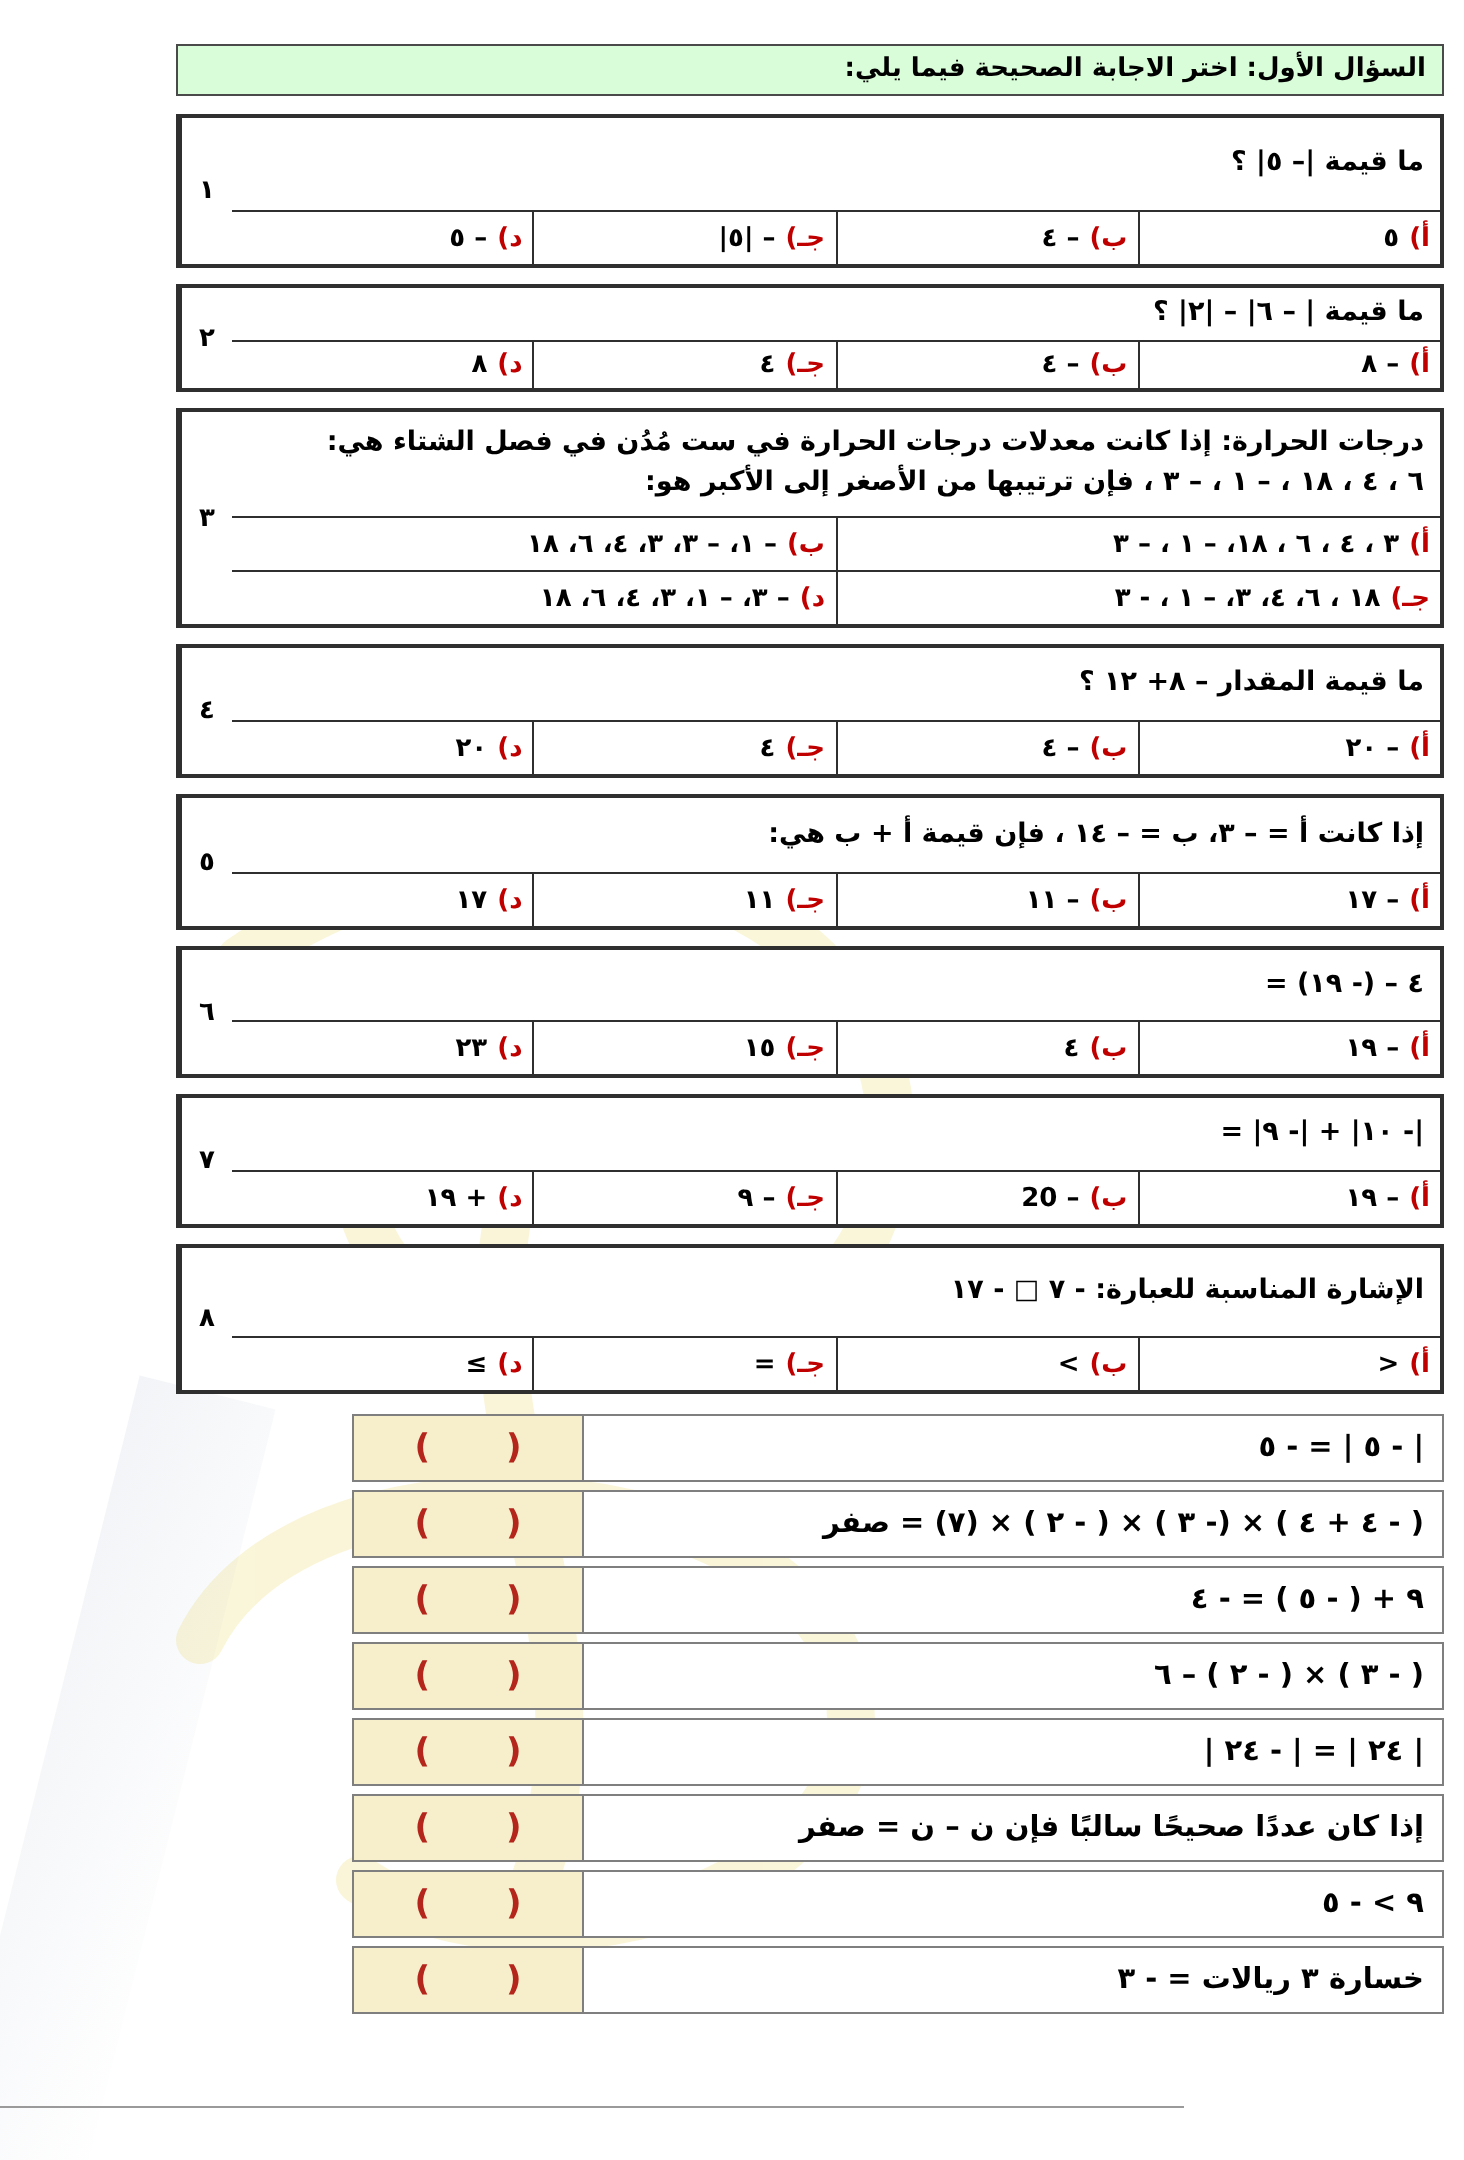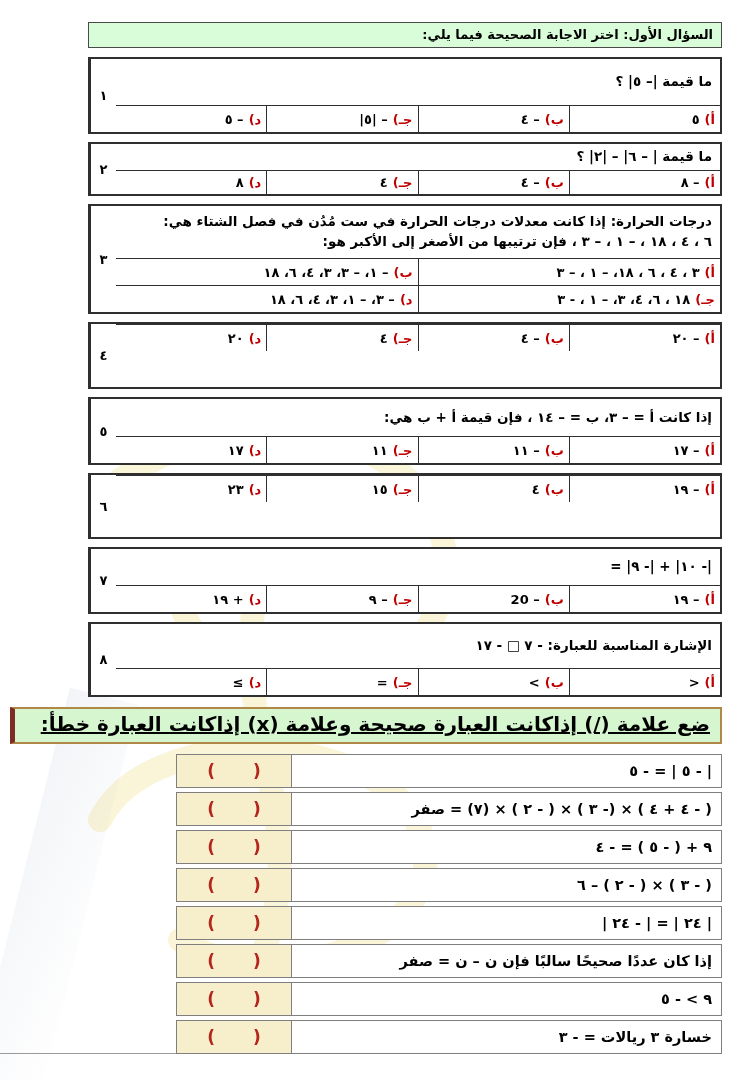--- a/index.html
+++ b/index.html
@@ -154,20 +154,23 @@
             <div class="opt">
               <span class="opt-label">د)</span>
               <span class="opt-value">– ٣، – ١، ٣، ٤، ٦، ١٨</span>
             </div>
           </div>
         </div>
         <div class="qnum">٣</div>
       </div>
       <div class="qblock" style="height: 67px;">
         <div class="qbody">
+          <div class="qtitle">
+            <div>ما قيمة المقدار – ٨+ ١٢ ؟</div>
+          </div>
           <div class="opts">
             <div class="opt">
               <span class="opt-label">أ)</span>
               <span class="opt-value">– ٢٠</span>
             </div>
             <div class="opt">
               <span class="opt-label">ب)</span>
               <span class="opt-value">– ٤</span>
             </div>
             <div class="opt">
@@ -203,20 +206,23 @@
             <div class="opt">
               <span class="opt-label">د)</span>
               <span class="opt-value">١٧</span>
             </div>
           </div>
         </div>
         <div class="qnum">٥</div>
       </div>
       <div class="qblock" style="height: 66px;">
         <div class="qbody">
+          <div class="qtitle">
+            <div>٤ – (- ١٩) =</div>
+          </div>
           <div class="opts">
             <div class="opt">
               <span class="opt-label">أ)</span>
               <span class="opt-value">– ١٩</span>
             </div>
             <div class="opt">
               <span class="opt-label">ب)</span>
               <span class="opt-value">٤</span>
             </div>
             <div class="opt">
@@ -278,23 +284,20 @@
             <div class="opt">
               <span class="opt-label">د)</span>
               <span class="opt-value">≥</span>
             </div>
           </div>
         </div>
         <div class="qnum">٨</div>
       </div>
     </div>
 
-  <div class="s2-header">
-    <span>ضع علامة (/)  إذاكانت العبارة صحيحة  وعلامة (x) إذاكانت العبارة خطأ:</span>
-  </div>
 
   <div class="st-table">
       <div class="st-row">
         <div class="st-text">| - ٥ | = - ٥</div>
         <div class="st-ans">
           <span>(</span>
           <span>)</span>
         </div>
       </div>
       <div class="st-row">

